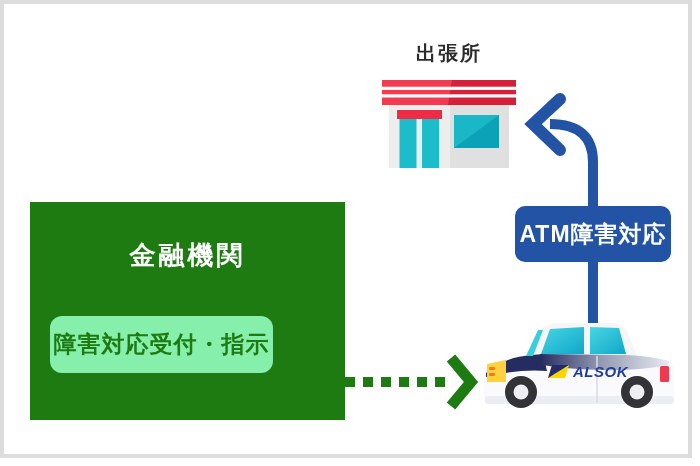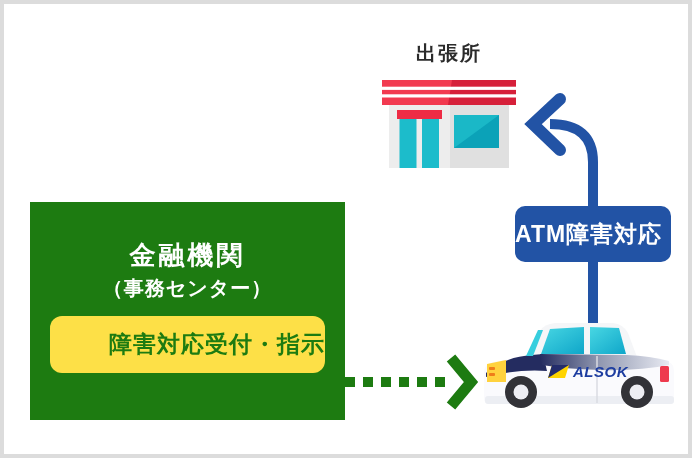--- a/index.html
+++ b/index.html
@@ -25,37 +25,37 @@
   }
   .building-svg{position:absolute;left:374px;top:72px;}
   
   .overlay-svg{position:absolute;left:0;top:0;pointer-events:none;}
   .stroke-blue{stroke:var(--blue);fill:none;}
   .stroke-green{stroke:var(--green);fill:none;}
   
   .atm-badge{
     position:absolute;left:511px;top:202px;width:156px;height:56px;
     background:var(--blue);border-radius:10px;
-    display:flex;align-items:center;justify-content:flex-start;
+    display:flex;align-items:center;justify-content:center;
   }
   .atm-badge span{
     color:#ffffff;font-size:23px;font-weight:bold;letter-spacing:1px;
   }
   
   .inst-box{
     position:absolute;left:26px;top:198px;width:315px;height:218px;
     background:var(--green);color:#ffffff;text-align:center;
     padding-top:36px;
   }
   .inst-title{font-size:26px;font-weight:bold;letter-spacing:3px;line-height:34px;}
   .inst-subtitle{font-size:20px;font-weight:bold;letter-spacing:1px;line-height:28px;margin-top:2px;}
   .inst-pill{
-    position:absolute;left:20px;top:114px;width:275px;height:57px;
-    background:#fde047;border-radius:12px;
-    display:flex;align-items:center;justify-content:flex-end;
+    position:absolute;left:20px;top:114px;width:223px;height:57px;
+    background:#86efac;border-radius:12px;
+    display:flex;align-items:center;justify-content:center;
   }
   .inst-pill span{
     color:var(--green);font-size:23px;font-weight:bold;letter-spacing:1px;
   }
   
   .car-svg{position:absolute;left:476px;top:311px;}
   .alsok-text{
     font-family:"Liberation Sans","DejaVu Sans",sans-serif;
     font-weight:bold;font-style:italic;letter-spacing:0.5px;
   }
@@ -91,21 +91,20 @@
       <path class="stroke-green" d="M451,358 L471,382 L451,406" stroke-width="11" stroke-linecap="butt" stroke-linejoin="miter"></path>
     </g>
   </svg>
 
   <div class="atm-badge">
     <span>ATM障害対応</span>
   </div>
 
   <div class="inst-box">
     <div class="inst-title">金融機関</div>
-    <div class="inst-subtitle">（事務センター）</div>
     <div class="inst-pill">
       <span>障害対応受付・指示</span>
     </div>
   </div>
 
   <svg class="car-svg" width="200" height="100" viewBox="0 0 200 100">
     <defs>
       <linearGradient id="gWin" x1="0" y1="0" x2="1" y2="1">
         <stop offset="0" stop-color="#48d7e3"></stop>
         <stop offset="1" stop-color="#0fa6c9"></stop>

